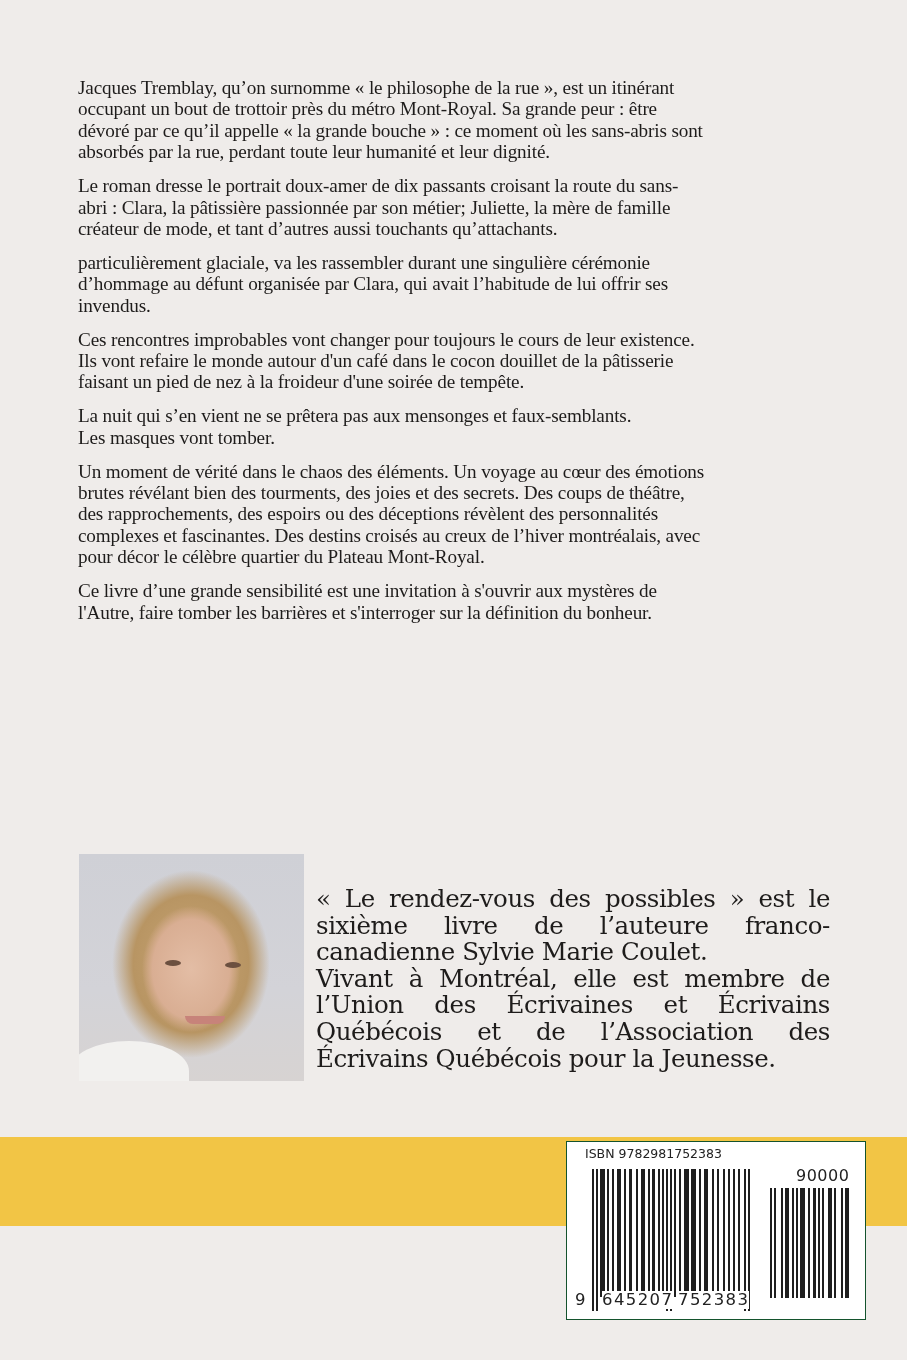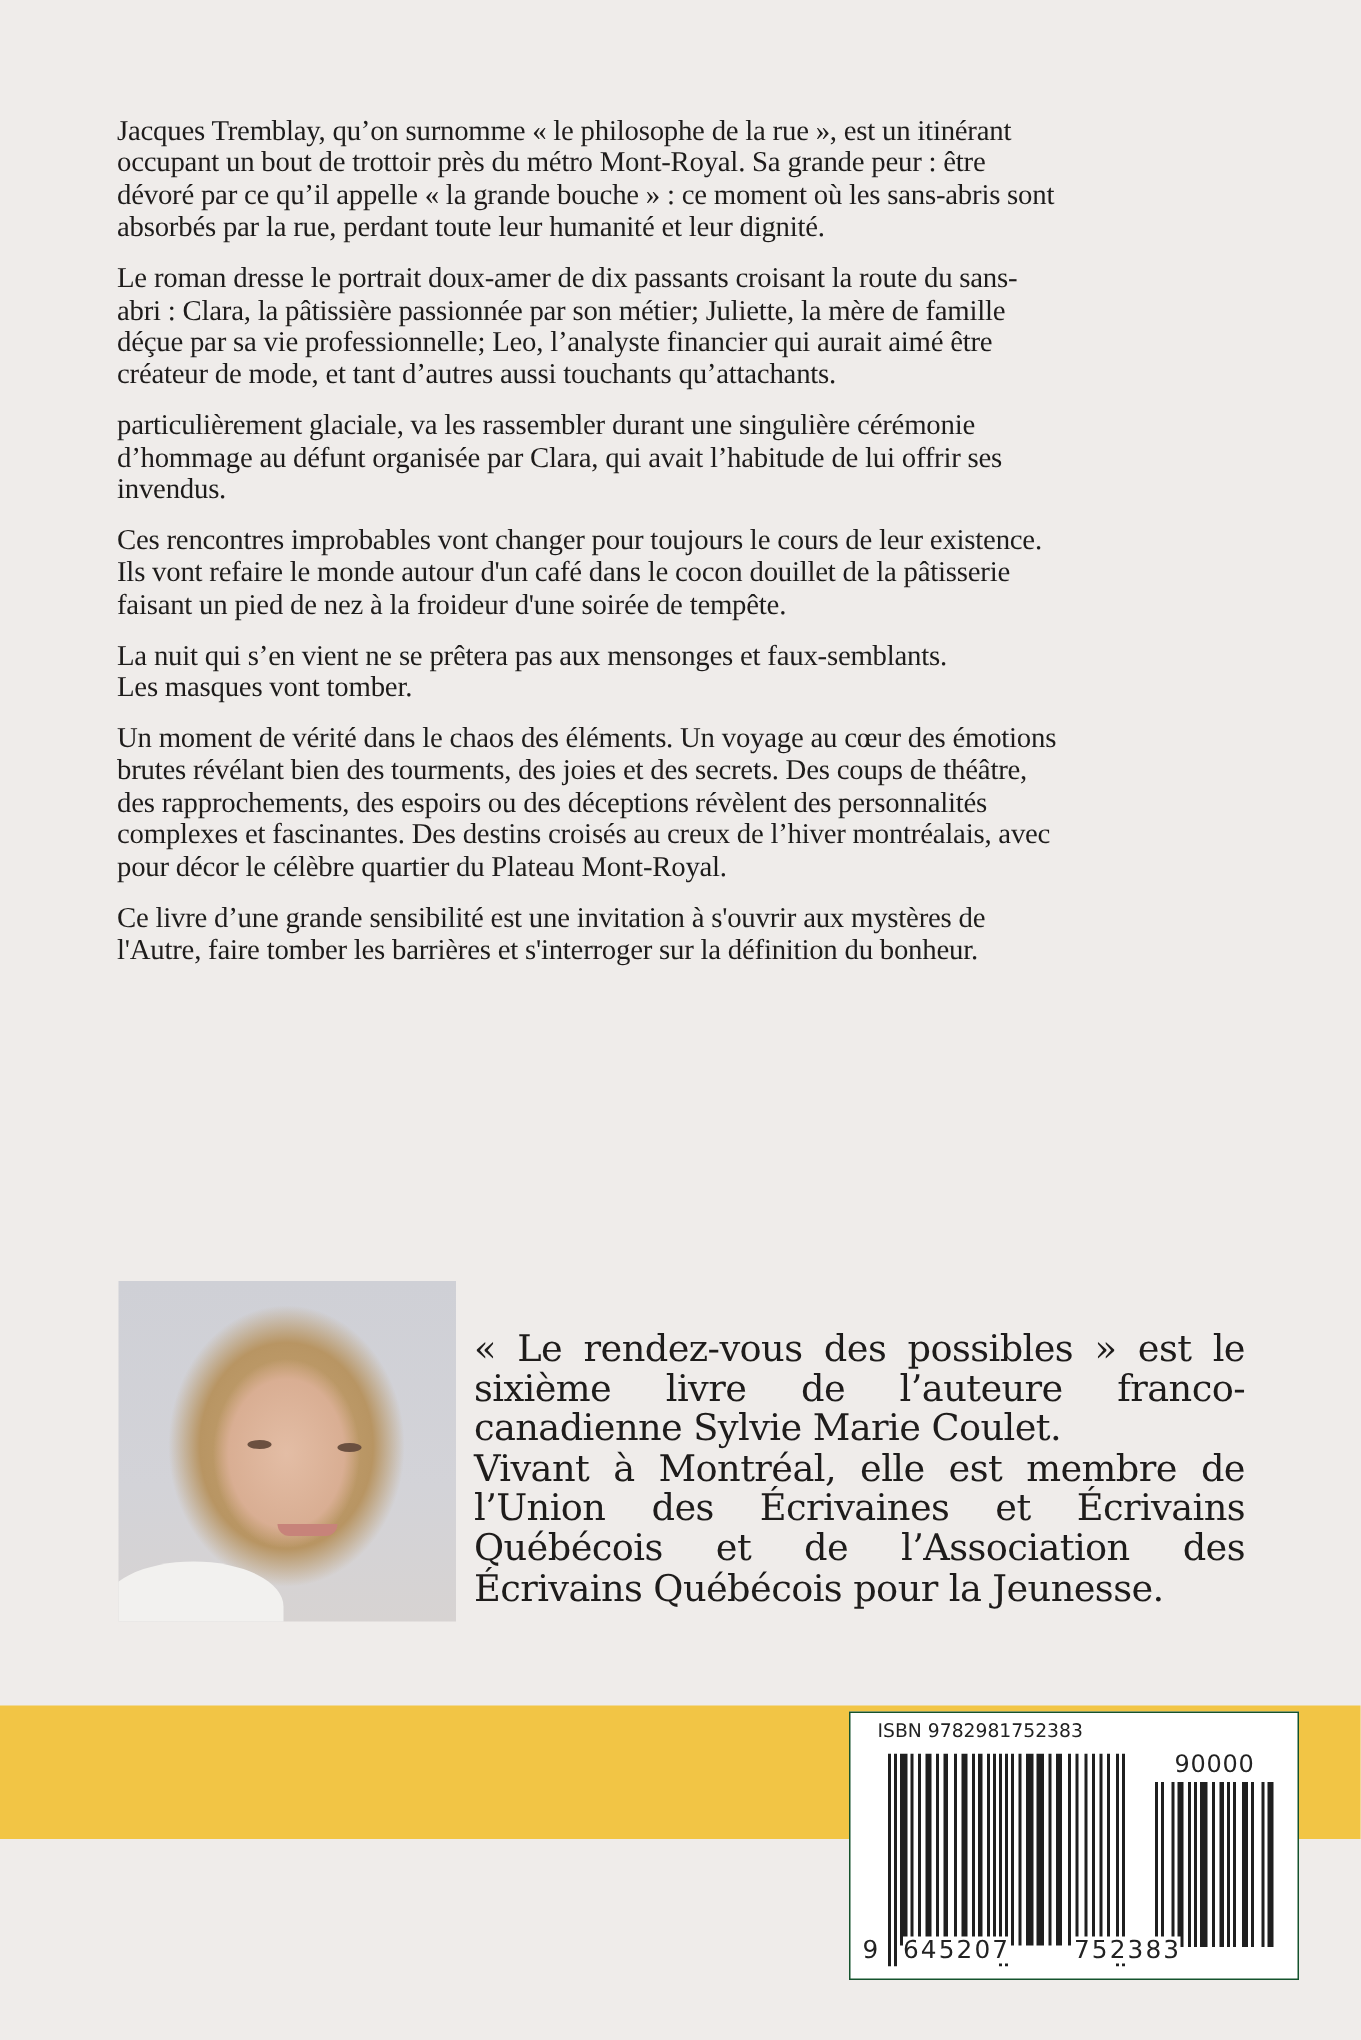--- a/index.html
+++ b/index.html
@@ -89,21 +89,21 @@
   }
   .bars-main {
     position: absolute; left: 25px; top: 27px;
     width: 162px; height: 142px;
   }
   .bars-addon {
     position: absolute; left: 203px; top: 46px;
     width: 80px; height: 110px;
   }
   .addon-digits {
-    position: absolute; left: 216px; top: 24px;
+    position: absolute; left: 229px; top: 24px;
     font-family: "DejaVu Sans", sans-serif;
     font-size: 16px; color: #222; letter-spacing: 0.5px;
   }
   .bottom-digit {
     position: absolute; top: 149px;
     font-family: "DejaVu Sans", sans-serif;
     font-size: 16.5px; color: #222; letter-spacing: 1.4px;
     background: #fff;
     line-height: 18px;
   }
@@ -114,21 +114,20 @@
 <div class="blurb">
   <p>
     <span class="line">Jacques Tremblay, qu’on surnomme « le philosophe de la rue », est un itinérant</span>
     <span class="line">occupant un bout de trottoir près du métro Mont-Royal. Sa grande peur : être</span>
     <span class="line">dévoré par ce qu’il appelle « la grande bouche » : ce moment où les sans-abris sont</span>
     <span class="line">absorbés par la rue, perdant toute leur humanité et leur dignité.</span>
   </p>
   <p>
     <span class="line">Le roman dresse le portrait doux-amer de dix passants croisant la route du sans-</span>
     <span class="line">abri : Clara, la pâtissière passionnée par son métier; Juliette, la mère de famille</span>
-    <span class="line">déçue par sa vie professionnelle; Leo, l’analyste financier qui aurait aimé être</span>
     <span class="line">créateur de mode, et tant d’autres aussi touchants qu’attachants.</span>
   </p>
   <p>
     <span class="line">particulièrement glaciale, va les rassembler durant une singulière cérémonie</span>
     <span class="line">d’hommage au défunt organisée par Clara, qui avait l’habitude de lui offrir ses</span>
     <span class="line">invendus.</span>
   </p>
   <p>
     <span class="line">Ces rencontres improbables vont changer pour toujours le cours de leur existence.</span>
     <span class="line">Ils vont refaire le monde autour d'un café dans le cocon douillet de la pâtisserie</span>
@@ -225,14 +224,14 @@
       <rect x="52" y="0" width="2" height="110"></rect>
       <rect x="58" y="0" width="4" height="110"></rect>
       <rect x="64" y="0" width="2" height="110"></rect>
       <rect x="71" y="0" width="2" height="110"></rect>
       <rect x="75" y="0" width="4" height="110"></rect>
     </g>
   </svg>
 
   <div class="bottom-digit" style="left:8px;">9</div>
   <div class="bottom-digit" style="left:35px;">645207</div>
-  <div class="bottom-digit" style="left:111px;margin-left:38px;">752383</div>
+  <div class="bottom-digit" style="left:111px;">752383</div>
 </div>
 
 </body></html>

